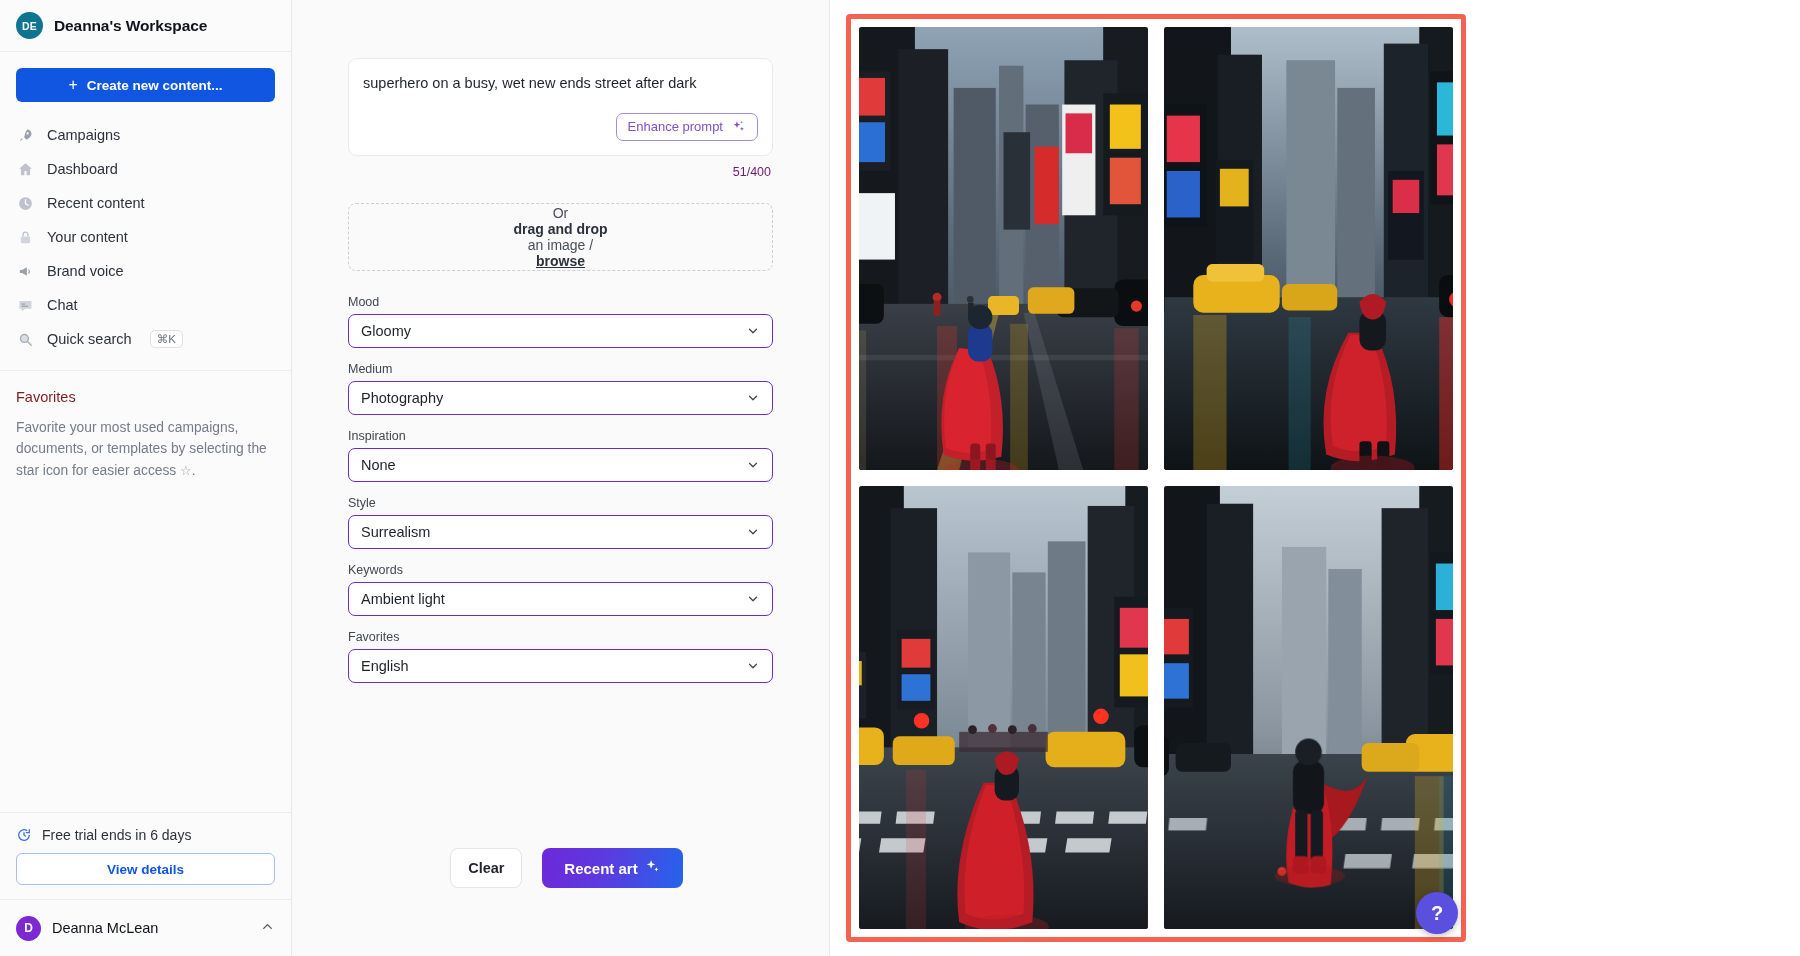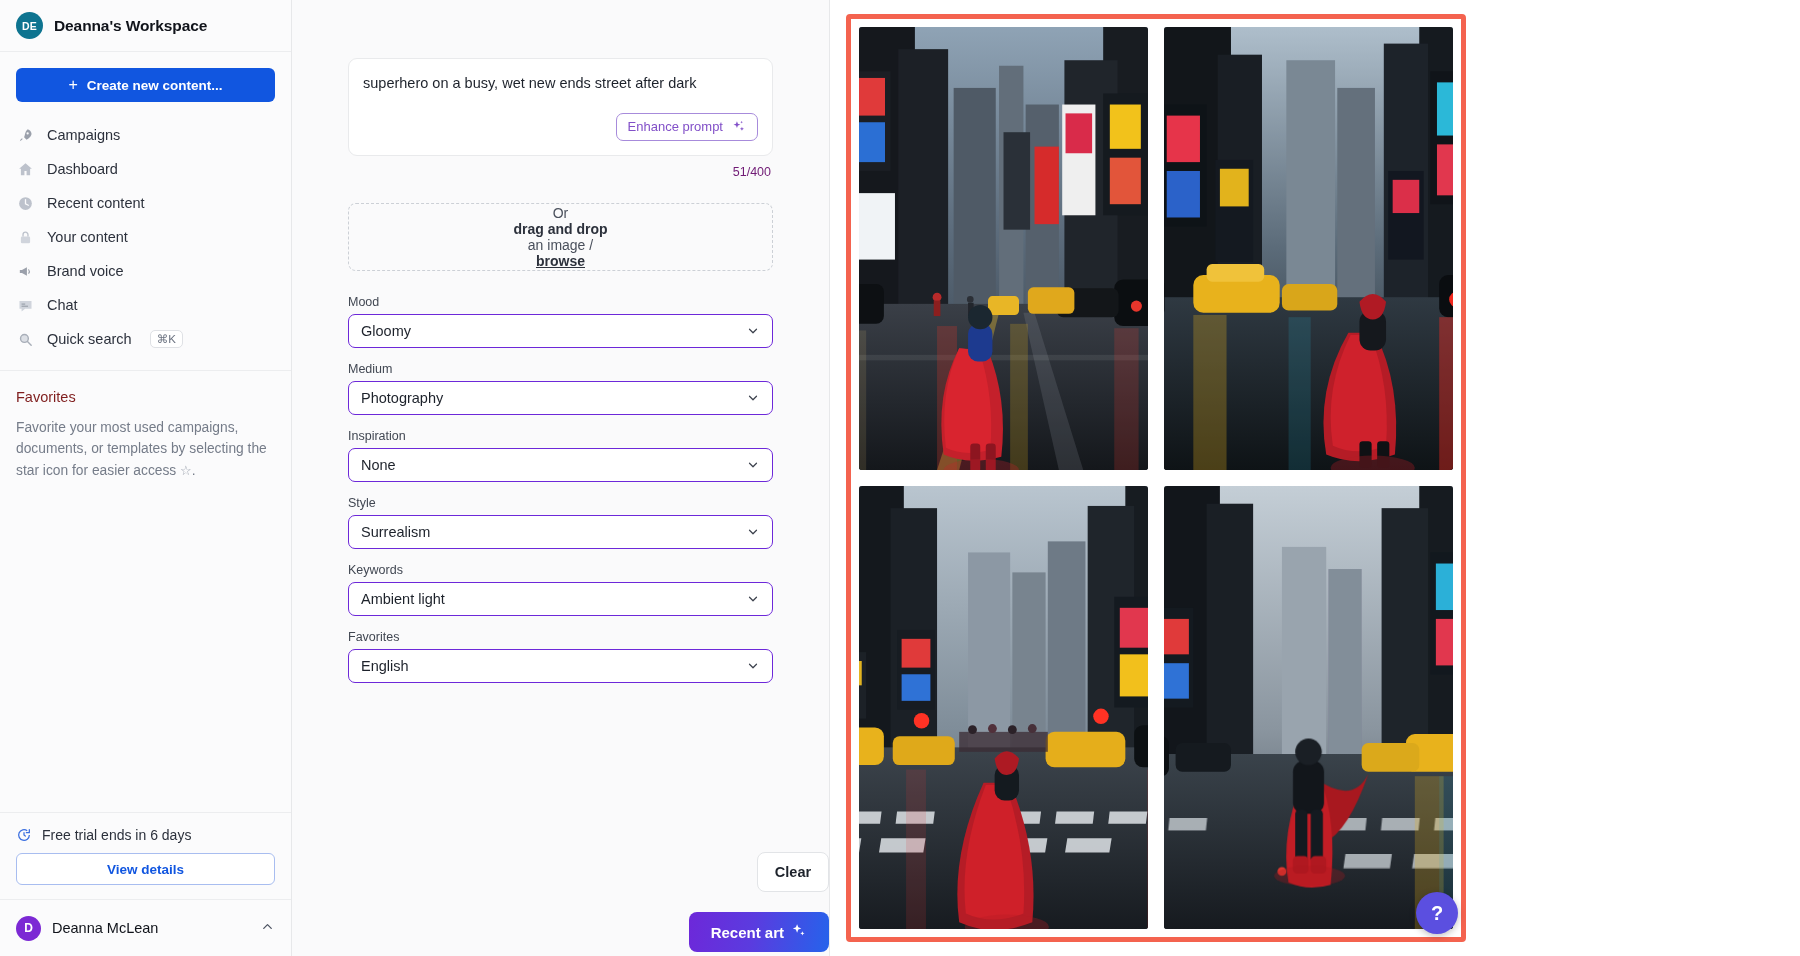--- a/index.html
+++ b/index.html
@@ -138,21 +138,21 @@
     display: flex; align-items: center; padding: 0 34px 0 12px;
     font-size: 14.5px; color: #1d222b; cursor: pointer;
   }
   .select .chev {
     position: absolute; right: 12px; top: 50%; transform: translateY(-50%);
     color: #3b414c; font-size: 12px; display: flex;
   }
 
   .actions {
     position: absolute; left: 12px; right: 0; bottom: 0; height: 108px;
-    display: flex; align-items: flex-end; justify-content: center; gap: 20px; flex-direction: column;
+    display: flex; align-items: flex-start; justify-content: center; gap: 20px;
   }
   .btn-clear {
     width: 72px; height: 40px; background: #fff;
     border: 1px solid #e2e4e7; border-radius: 8px;
     font-size: 14.5px; font-weight: bold; color: #1d222b; cursor: pointer;
     font-family: inherit;
   }
   .btn-create {
     height: 40px; padding: 0 22px; border: none; border-radius: 8px;
     background: linear-gradient(100deg, #6d28d9 0%, #5b3bdf 45%, #2563eb 100%);

